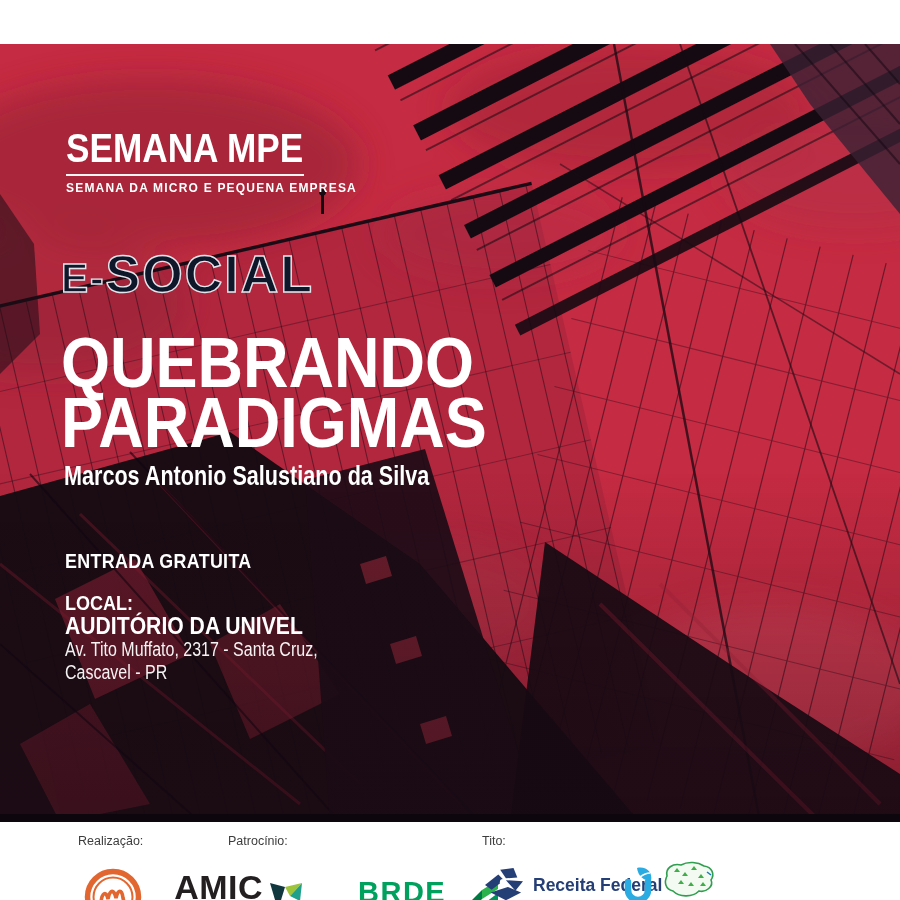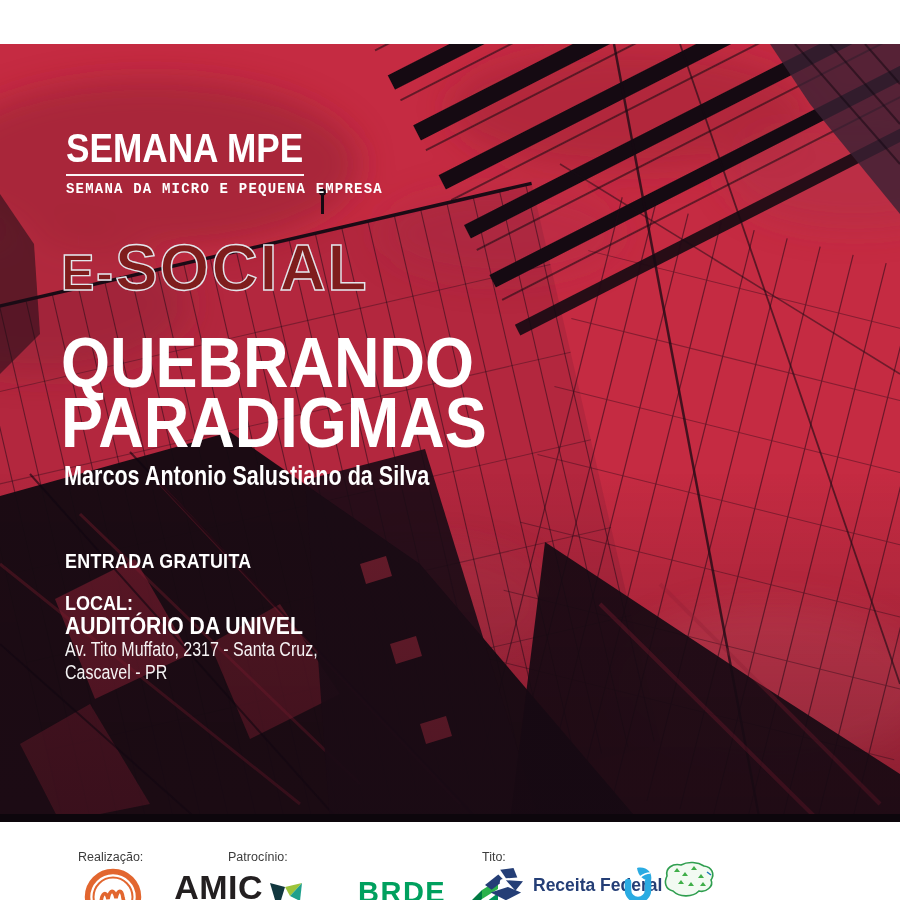--- a/index.html
+++ b/index.html
@@ -8,25 +8,25 @@
   .poster{position:relative;width:900px;height:900px;background:#fff;margin-top:44px;}
   .photo{position:absolute;left:0;top:0;width:900px;height:778px;overflow:hidden;}
   .photo svg{display:block;width:900px;height:778px;}
   .abs{position:absolute;}
 
   
   .brand{left:66px;top:84px;}
   .brand-title{font-size:40px;font-weight:700;color:#fff;line-height:1;
                letter-spacing:0;transform:scaleX(.88);transform-origin:left top;white-space:nowrap;}
   .brand-rule{width:238px;height:2px;background:#fff;margin-top:6px;opacity:.95;}
-  .brand-sub{margin-top:5px;font-size:14px;font-weight:700;letter-spacing:1.2px;color:#fff;white-space:nowrap;font-family:Liberation Mono, monospace;}
+  .brand-sub{margin-top:5px;font-size:12px;font-weight:700;letter-spacing:1.2px;color:#fff;white-space:nowrap;}
 
   
   .kicker{left:64px;top:179px;font-size:31px;font-weight:300;color:#f3f1f3;}
-  .title1{left:61px;top:192px;font-size:64px;font-weight:800;color:#7f1d1d;
+  .title1{left:61px;top:204px;font-size:52px;font-weight:800;color:#0f172a;
           letter-spacing:2px;-webkit-text-stroke:1.4px #e3e6ec;white-space:nowrap;line-height:1;}
   .title1 .pref{font-size:.78em;text-transform:uppercase;}
   .title-big{font-size:70px;font-weight:800;color:#fff;line-height:1;white-space:nowrap;
              transform:scaleX(.9);transform-origin:left top;}
   .t2{left:61px;top:284px;}
   .t3{left:61px;top:344px;}
   .speaker{left:64px;top:417px;font-size:27px;font-weight:700;color:#fff;white-space:nowrap;
            transform:scaleX(.8);transform-origin:left top;}
 
   
@@ -43,21 +43,21 @@
                transform:scaleX(.9);transform-origin:left top;}
   .venue{left:65px;top:569px;font-size:23px;font-weight:800;color:#fff;white-space:nowrap;
          transform:scaleX(.92);transform-origin:left top;}
   .addr{font-size:20px;font-weight:400;color:rgba(255,255,255,.95);white-space:nowrap;
         transform:scaleX(.8);transform-origin:left top;}
   .addr1{left:65px;top:594px;}
   .addr2{left:65px;top:617px;}
 
   
   .footer{position:absolute;left:0;top:778px;width:900px;height:122px;background:#fff;}
-  .cat-label{position:absolute;top:28px;font-size:12.5px;color:#3c3c3c;}
+  .cat-label{position:absolute;top:12px;font-size:12.5px;color:#3c3c3c;}
   .lbl-real{left:78px;} .lbl-patr{left:228px;} .lbl-apoio{left:482px;}
   .logo{position:absolute;display:flex;align-items:center;}
 
   .logo-amic{left:84px;top:46px;gap:24px;}
   .amic-text{display:flex;flex-direction:column;align-items:center;}
   .amic-name{font-size:34px;font-weight:900;color:#231f20;line-height:.85;letter-spacing:.5px;}
   .amic-region{font-size:14px;font-weight:700;letter-spacing:2.6px;color:#231f20;margin-top:3px;}
 
   .logo-sicoob{left:233px;top:60px;gap:11px;flex-direction:column;}
   .sicoob-name{font-size:27px;font-weight:800;color:#15343c;letter-spacing:.3px;}

